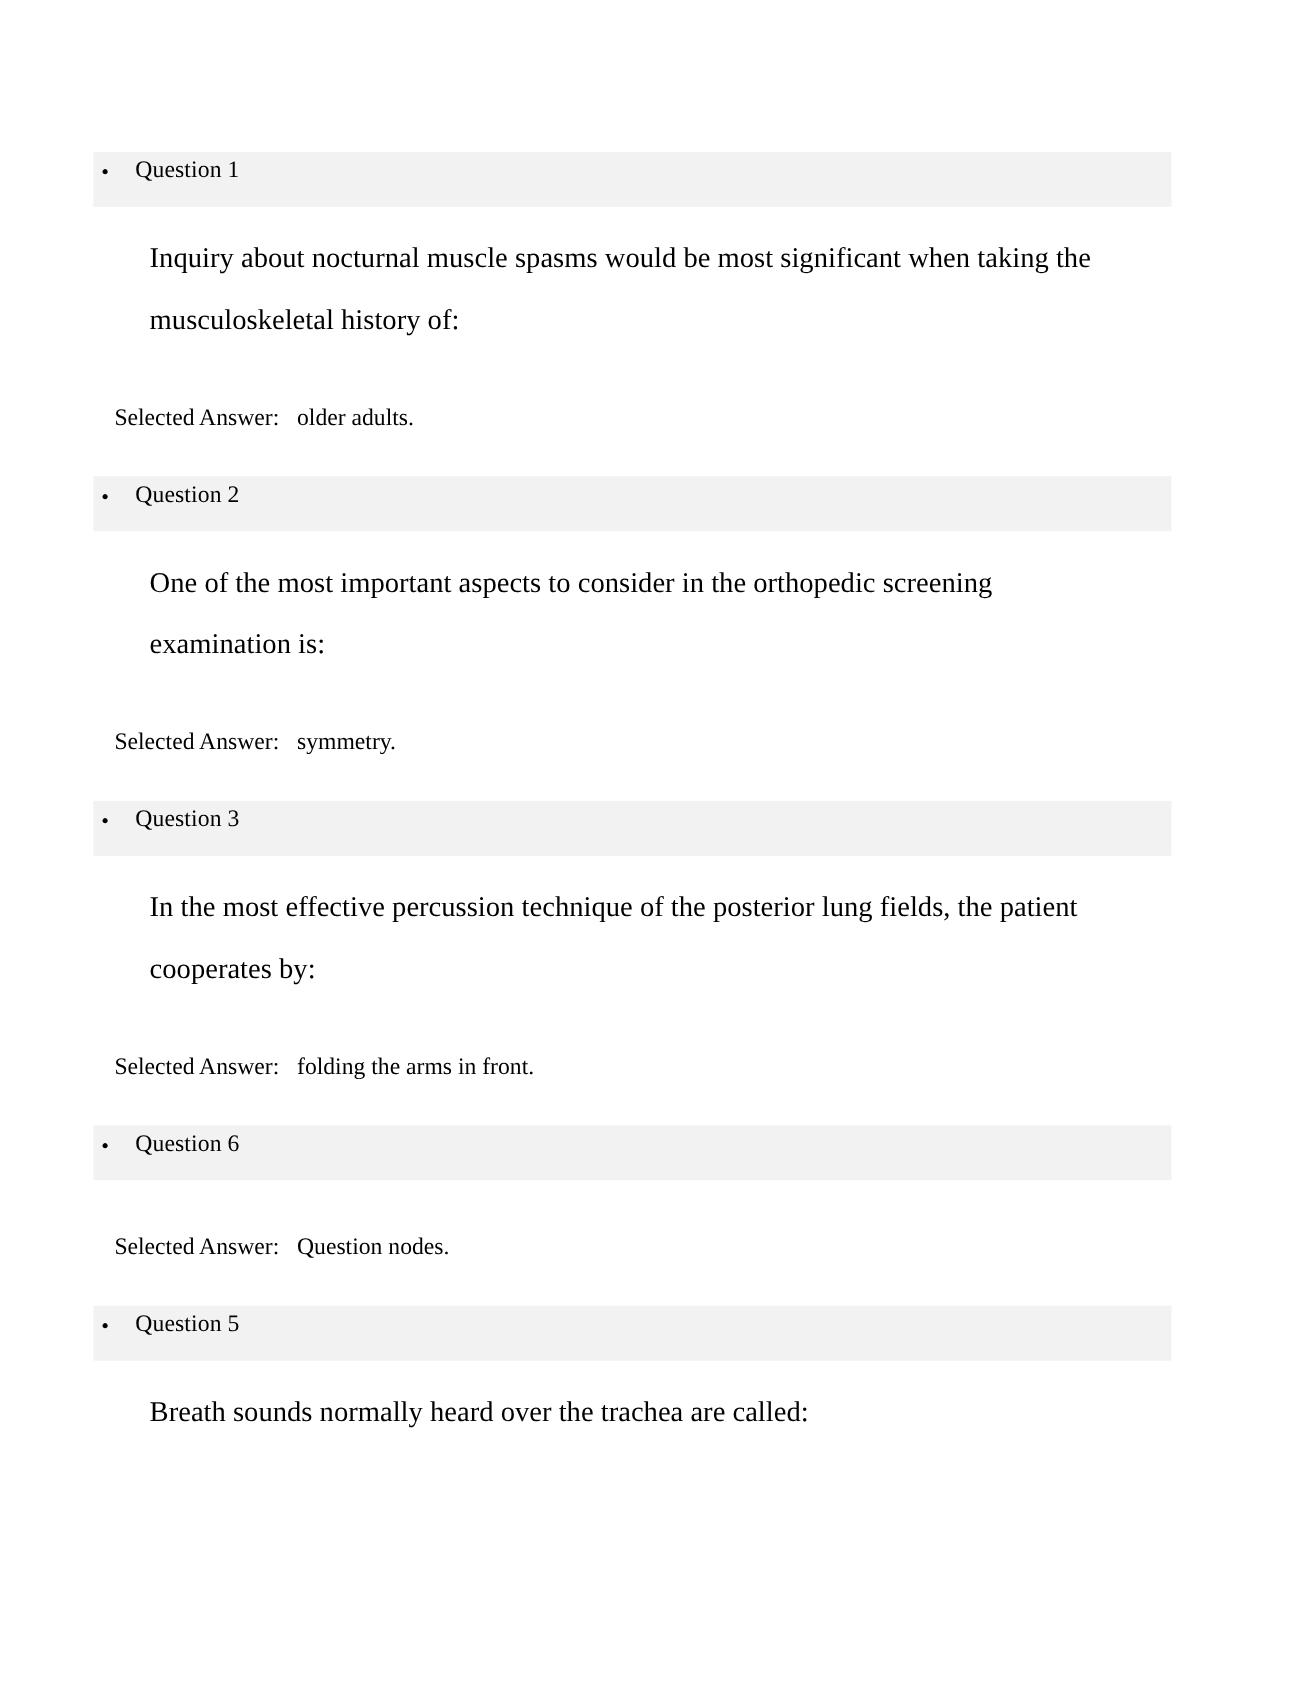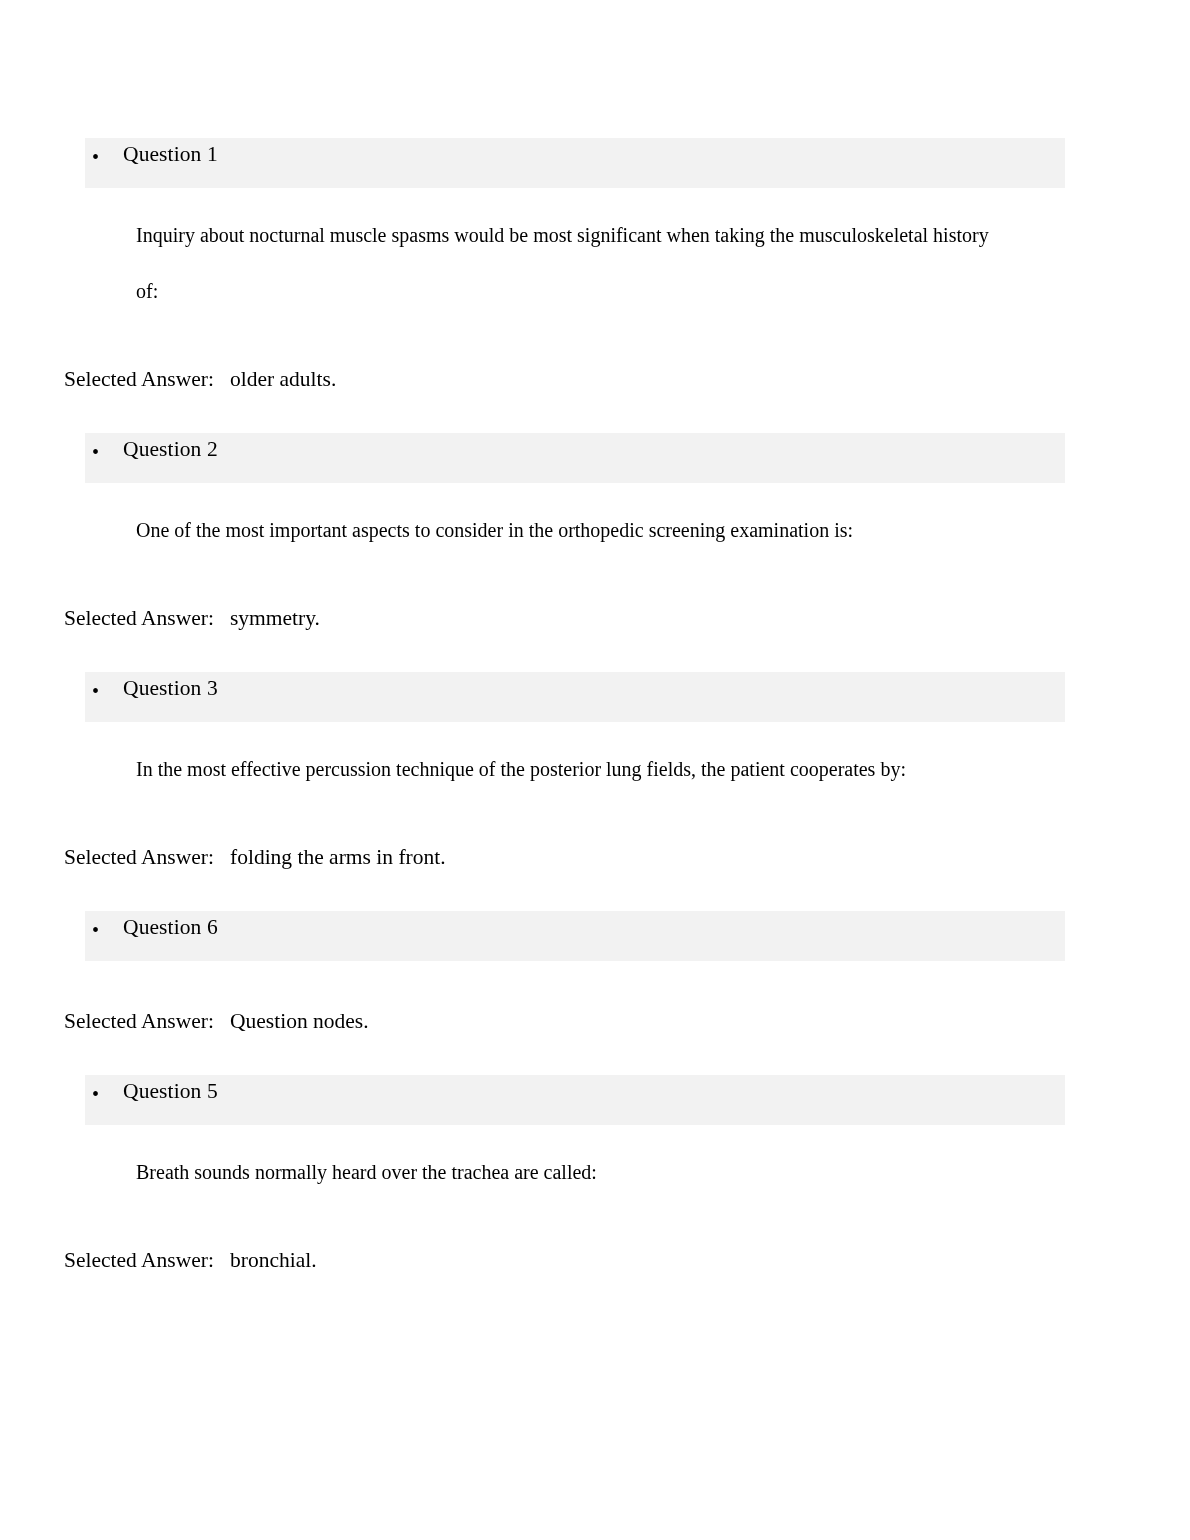--- a/index.html
+++ b/index.html
@@ -46,26 +46,26 @@
     left: 38px;
     top: 3px;
     font-weight: normal;
     font-size: 21.5px;
     line-height: 26px;
     letter-spacing: 0.1px;
   }
   .q-body {
     margin-left: 136px;
     margin-right: 180px;
-    font-size: 20px;
+    font-size: 26px;
     line-height: 56px;
     padding-top: 19px;
   }
   .q-answer {
-    margin-left: 64px;
+    margin-left: 104px;
     font-size: 21.5px;
     line-height: 26px;
     padding-top: 47px;
     white-space: pre;
   }
   .gap-after-answer {
     height: 41px;
   }
   .ans-label { }
   .ans-value { }
@@ -113,16 +113,15 @@
     <div class="q-answer"><span class="ans-label">Selected Answer:</span><span>&nbsp;&nbsp;&nbsp;</span><span class="ans-value">Question nodes.</span></div>
     <div class="gap-after-answer"></div>
   </div>
 
   <div class="question-block">
     <div class="q-header">
       <span class="bullet">•</span>
       <span class="q-title">Question 5</span>
     </div>
     <div class="q-body">Breath sounds normally heard over the trachea are called:</div>
-    <div class="q-answer"><span class="ans-label">Selected Answer:</span><span>&nbsp;&nbsp;&nbsp;</span><span class="ans-value">bronchial.</span></div>
   </div>
 
 </div>
 
 </body></html>

